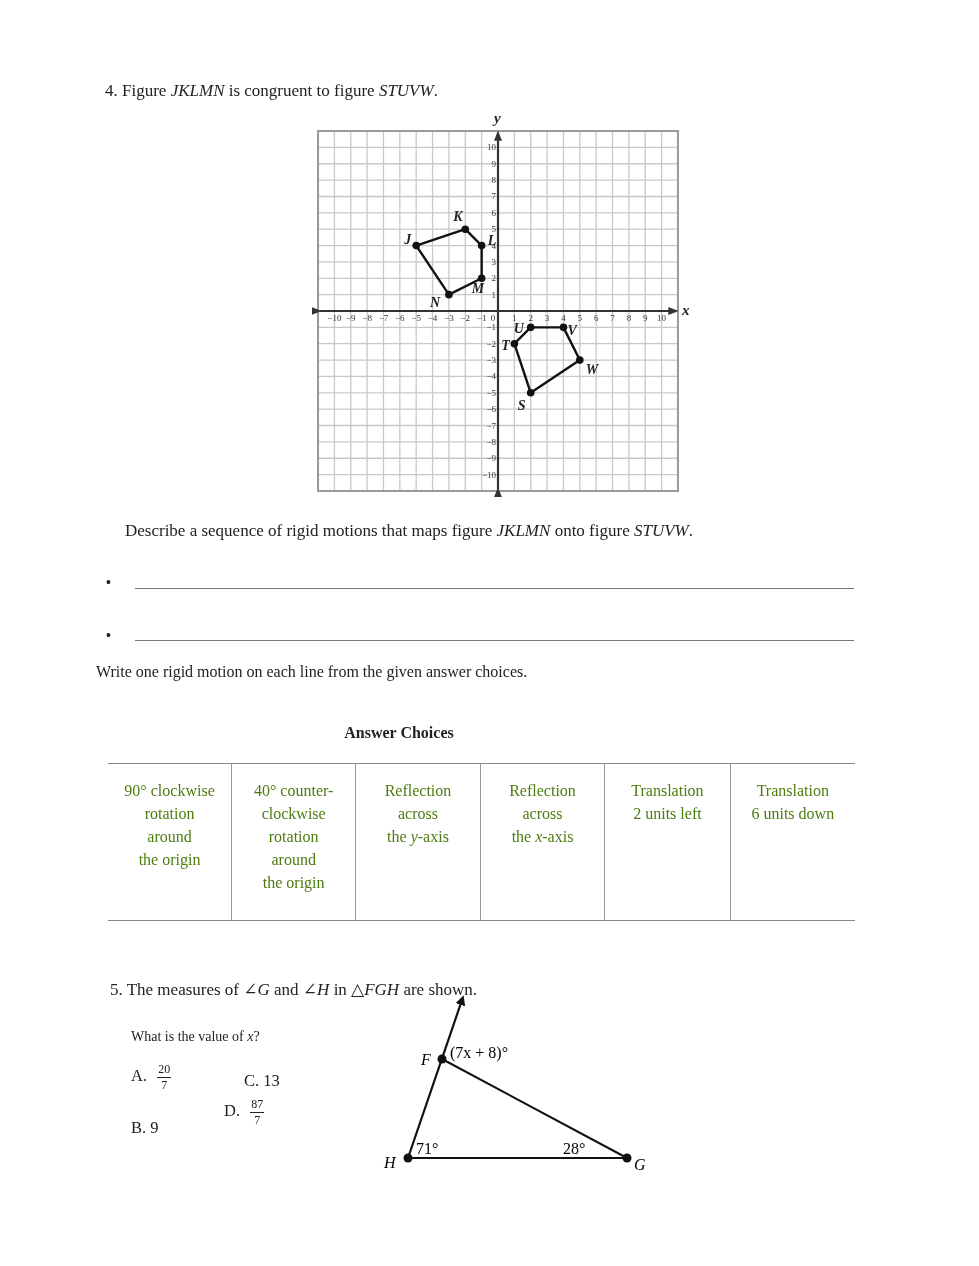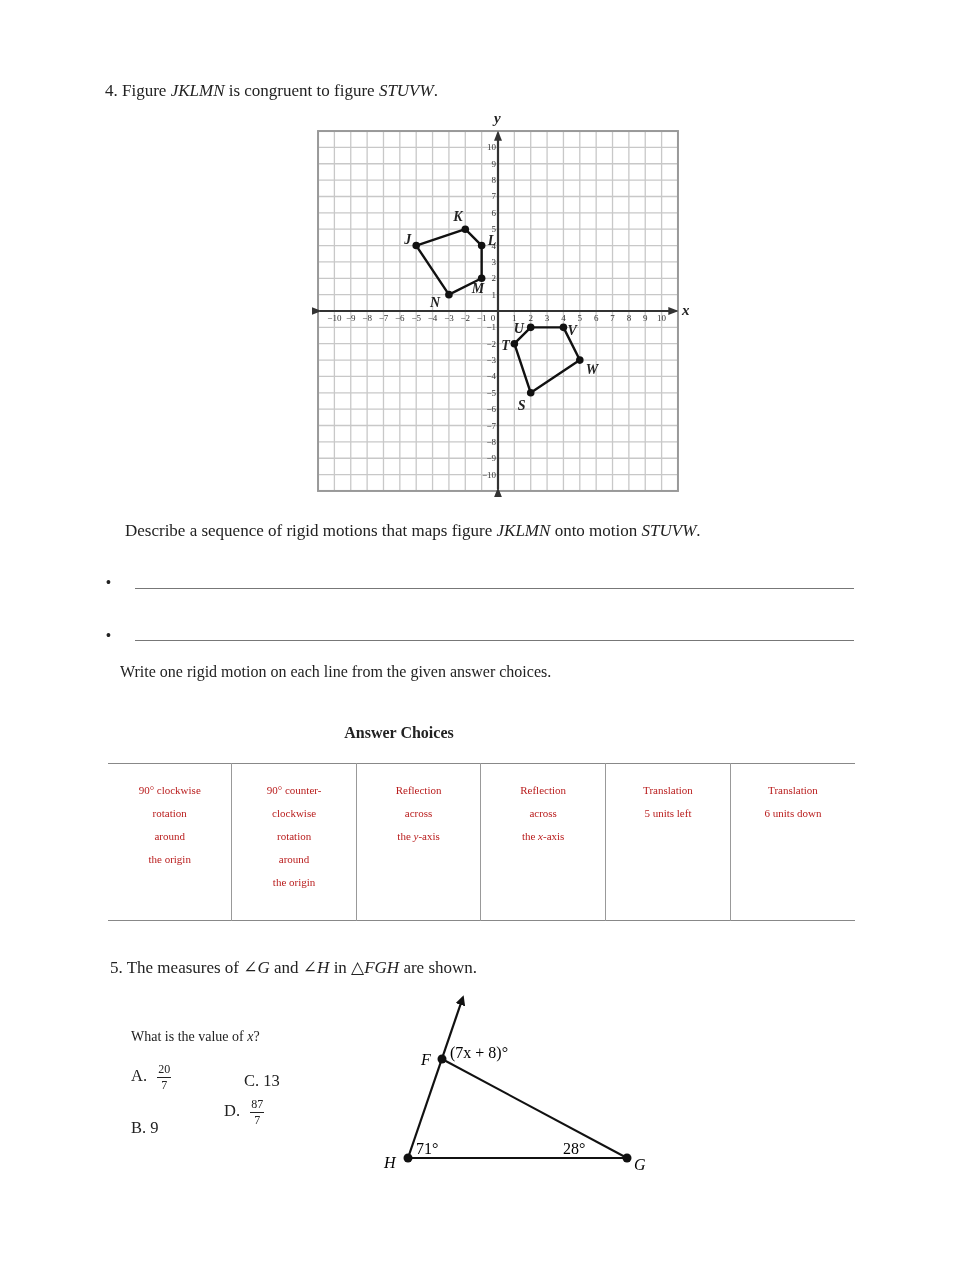--- a/index.html
+++ b/index.html
@@ -6,29 +6,29 @@
   body { width:979px; height:1266px; position:relative; overflow:hidden;
          font-family:"Liberation Serif", "DejaVu Serif", serif; color:#222; }
   .abs { position:absolute; }
   .q-text { font-size:17px; white-space:nowrap; }
   .q-text i { }
   #q4-title { left:105px; top:81px; }
   #coord-grid { left:300px; top:105px; }
   #describe-prompt { left:125px; top:521px; }
   .answer-line { position:absolute; left:135px; width:719px; height:0; border-top:1.5px solid #777; }
   .bullet { position:absolute; left:106px; font-size:14px; font-weight:bold; }
-  #write-instruction { left:120px; top:663px; }
+  #write-instruction { left:96px; top:663px; }
   #choices-title { left:0; width:798px; text-align:center; top:724px; font-weight:bold; font-size:16px; }
   #choices-table { position:absolute; left:108px; top:763px; width:747px; border-collapse:collapse;
                    border-top:1.5px solid #888; border-bottom:1.5px solid #888; }
   #choices-table td { width:124px; height:141px; vertical-align:top; text-align:center;
                       border-left:1.5px solid #999; padding:15px 4px 0 4px;
-                      font-size:11px; line-height:23px; color:#b91c1c; }
+                      font-size:16px; line-height:23px; color:#4d7c0f; }
   #choices-table td:first-child { border-left:none; }
-  #q5-title { left:110px; top:957px; }
+  #q5-title { left:110px; top:979px; }
   #q5-question { left:131px; top:1029px; font-size:14px; }
   .mc { position:absolute; font-size:16.5px; white-space:nowrap; }
   .frac { display:inline-block; vertical-align:middle; text-align:center; font-size:12px; line-height:15px; margin-left:6px; }
   .frac .num { display:block; border-bottom:1px solid #222; padding:0 1px; }
   .frac .den { display:block; }
   #triangle-fig { left:370px; top:990px; }
 </style>
 </head>
 <body>
 
@@ -153,21 +153,21 @@
     <text x="201.36" y="244.72" font-size="14" font-style="italic" font-weight="bold" font-family="Liberation Serif, serif" fill="#222">T</text>
     <circle cx="230.72" cy="222.36" r="3.8" fill="#111"></circle>
     <text x="213.72" y="228.36" font-size="14" font-style="italic" font-weight="bold" font-family="Liberation Serif, serif" fill="#222">U</text>
     <circle cx="263.44" cy="222.36" r="3.8" fill="#111"></circle>
     <text x="267.44" y="230.36" font-size="14" font-style="italic" font-weight="bold" font-family="Liberation Serif, serif" fill="#222">V</text>
     <circle cx="279.8" cy="255.07999999999998" r="3.8" fill="#111"></circle>
     <text x="285.8" y="269.08" font-size="14" font-style="italic" font-weight="bold" font-family="Liberation Serif, serif" fill="#222">W</text>
   </svg>
 
 <div id="describe-prompt" class="abs q-text">
-  <span>Describe a sequence of rigid motions that maps figure </span><i>JKLMN</i><span> onto motion </span><i>STUVW</i><span>.</span>
+  <span>Describe a sequence of rigid motions that maps figure </span><i>JKLMN</i><span> onto figure </span><i>STUVW</i><span>.</span>
 </div>
 
 <span class="bullet" style="top:575px;">•</span>
 <div class="answer-line" style="top:588px;"></div>
 <span class="bullet" style="top:628px;">•</span>
 <div class="answer-line" style="top:640px;"></div>
 
 <div id="write-instruction" class="abs q-text" style="font-size:16px;">Write one rigid motion on each line from the given answer choices.</div>
 
 <div id="choices-title" class="abs">Answer Choices</div>
@@ -175,39 +175,39 @@
 <table id="choices-table">
   <tbody>
       <tr>
     <td>
       <div>90° clockwise</div>
       <div>rotation</div>
       <div>around</div>
       <div>the origin</div>
     </td>
     <td>
-      <div>90° counter-</div>
+      <div>40° counter-</div>
       <div>clockwise</div>
       <div>rotation</div>
       <div>around</div>
       <div>the origin</div>
     </td>
     <td>
       <div>Reflection</div>
       <div>across</div>
       <div>the <i>y</i>-axis</div>
     </td>
     <td>
       <div>Reflection</div>
       <div>across</div>
       <div>the <i>x</i>-axis</div>
     </td>
     <td>
       <div>Translation</div>
-      <div>5 units left</div>
+      <div>2 units left</div>
     </td>
     <td>
       <div>Translation</div>
       <div>6 units down</div>
     </td>
   </tr>
 </tbody>
   </table>
 
 <div id="q5-title" class="abs q-text">

